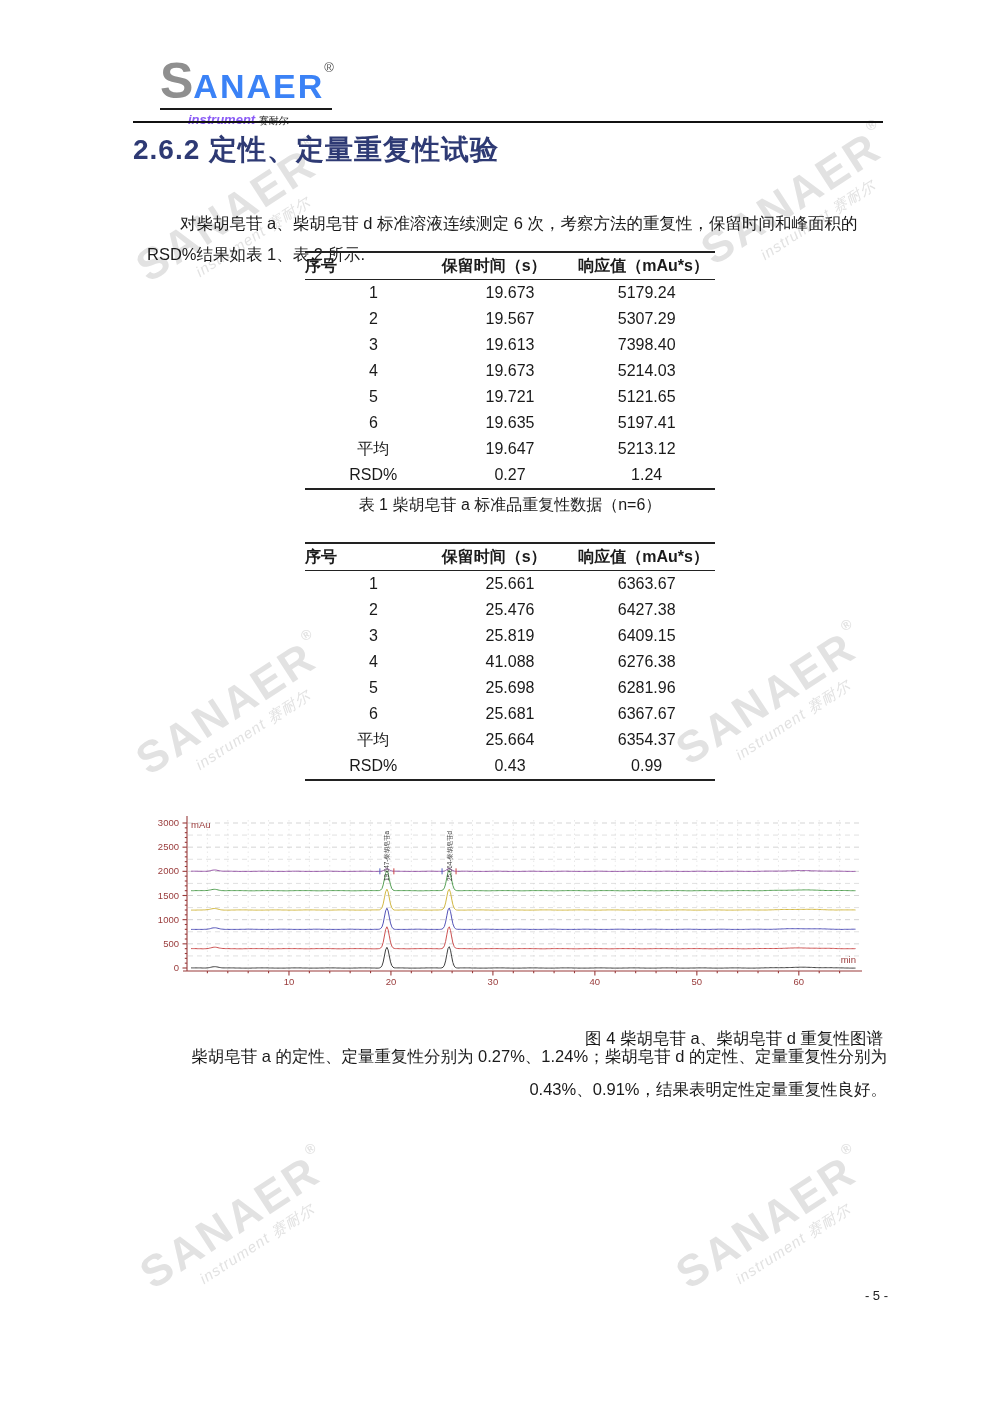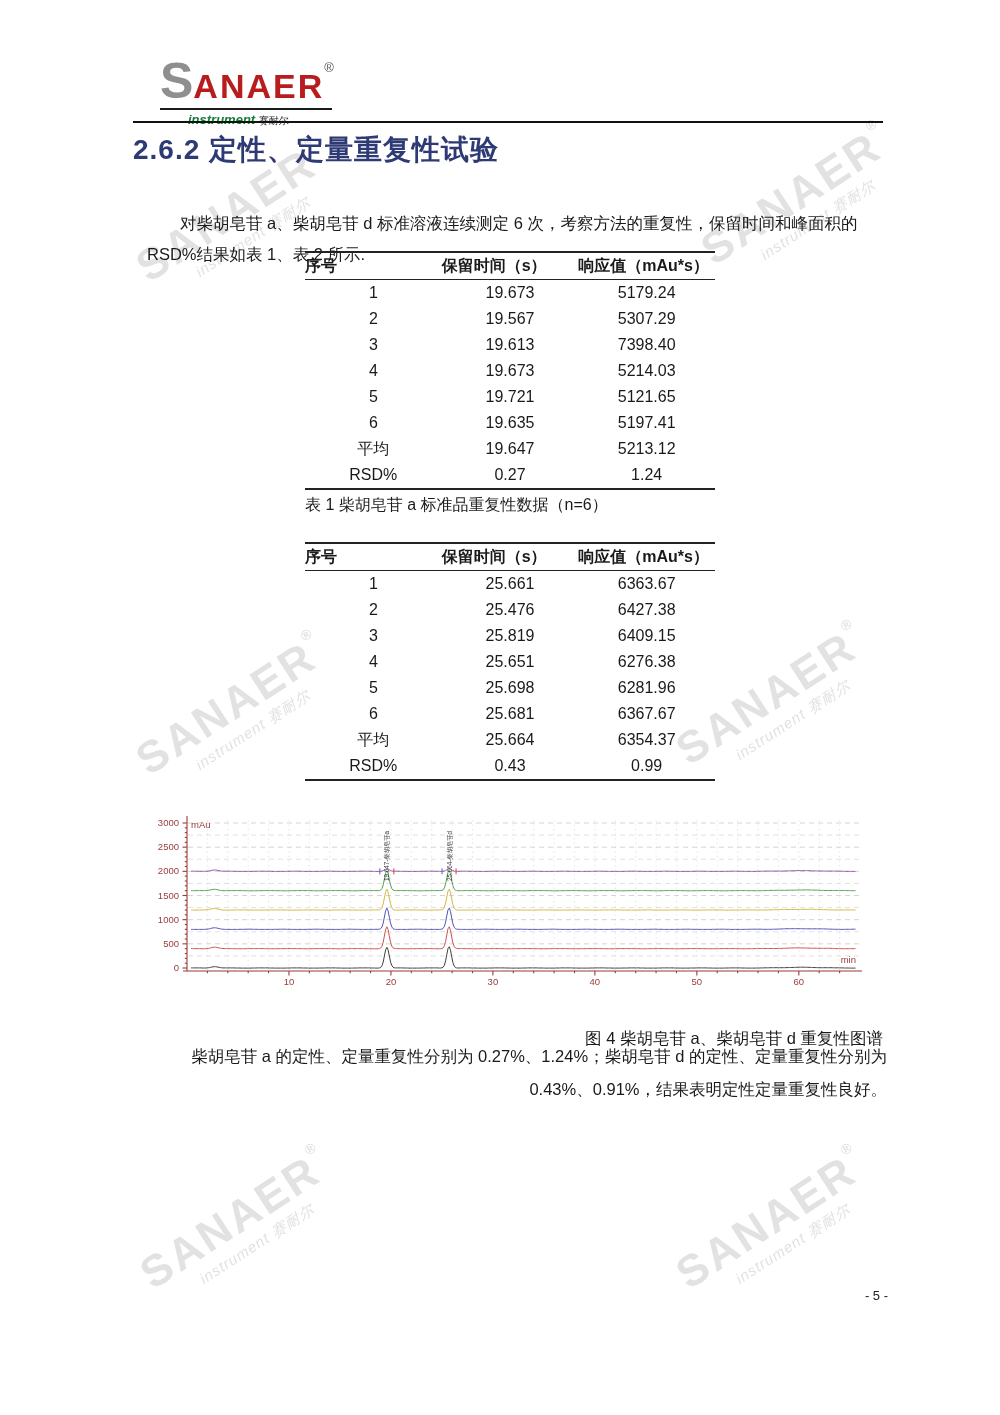--- a/index.html
+++ b/index.html
@@ -13,40 +13,40 @@
   
   .wm{position:absolute;transform:rotate(-33deg);color:#e2e2e2;pointer-events:none;white-space:nowrap;}
   .wm .wm-name{font-size:44px;font-weight:bold;letter-spacing:3px;line-height:1;}
   .wm .wm-reg{font-size:14px;vertical-align:28px;}
   .wm .wm-sub{font-size:15px;font-style:italic;margin-top:2px;margin-left:46px;letter-spacing:1px;}
 
   
   .logo{left:160px;top:56px;width:175px;}
   .logo-top{line-height:1;white-space:nowrap;}
   .logo-s{font-size:50px;font-weight:bold;color:#8f8f8f;}
-  .logo-rest{font-size:34px;font-weight:bold;color:#b91c1c;letter-spacing:2px;text-align:right;}
+  .logo-rest{font-size:34px;font-weight:bold;color:#3b82f6;letter-spacing:2px;text-align:right;}
   .logo-reg{font-size:13px;color:#555;vertical-align:26px;}
   .logo-underline{height:2px;background:#1a1a1a;width:172px;margin-top:2px;}
   .logo-sub{font-size:13px;margin-top:2px;padding-left:28px;white-space:nowrap;}
-  .logo-instrument{font-style:italic;font-weight:bold;color:#15803d;}
+  .logo-instrument{font-style:italic;font-weight:bold;color:#8b5cf6;}
   .logo-cn{font-size:10px;color:#1a1a1a;}
   .header-rule{left:133px;top:121px;width:750px;height:2px;background:#111;}
 
   .section-heading{left:133px;top:131px;font-size:28px;font-weight:bold;color:#2e3a74;letter-spacing:1px;}
 
   .intro{left:133px;top:194px;width:752px;font-size:16.5px;line-height:31px;text-indent:2em;}
 
   
   .tablewrap{width:410px;}
   .t1{left:305px;top:251px;}
   .t2{left:305px;top:542px;}
   table.rep{border-collapse:collapse;width:410px;border-top:2px solid #222;border-bottom:2px solid #222;table-layout:fixed;}
   table.rep th{border-bottom:1.5px solid #222;font-weight:bold;font-size:16px;height:26px;padding:0;text-align:left;}
   table.rep td{font-size:16px;height:26px;padding:0;text-align:center;}
-  .tcaption{font-size:16px;margin-top:5px;}
+  .tcaption{text-align:center;font-size:16px;margin-top:5px;}
 
   
   .chart{left:150px;top:808px;width:740px;height:192px;}
   .chart svg{display:block;}
 
   .fig-caption{left:133px;top:1028px;width:750px;text-align:right;font-size:16.5px;}
   .conclusion{left:133px;top:1040px;width:754px;font-size:16.5px;line-height:33px;text-align:right;}
   .page-number{right:112px;top:1288px;font-size:13px;color:#222;}
 </style>
 </head>
@@ -163,21 +163,21 @@
           <td>25.476</td>
           <td>6427.38</td>
         </tr>
         <tr>
           <td>3</td>
           <td>25.819</td>
           <td>6409.15</td>
         </tr>
         <tr>
           <td>4</td>
-          <td>25.651</td>
+          <td>41.088</td>
           <td>6276.38</td>
         </tr>
         <tr>
           <td>5</td>
           <td>25.698</td>
           <td>6281.96</td>
         </tr>
         <tr>
           <td>6</td>
           <td>25.681</td>

